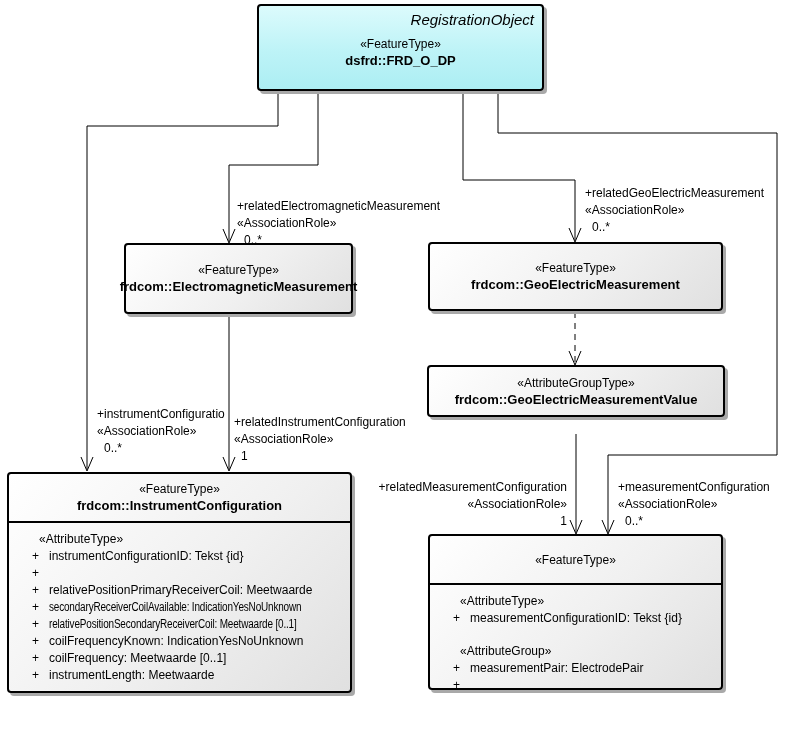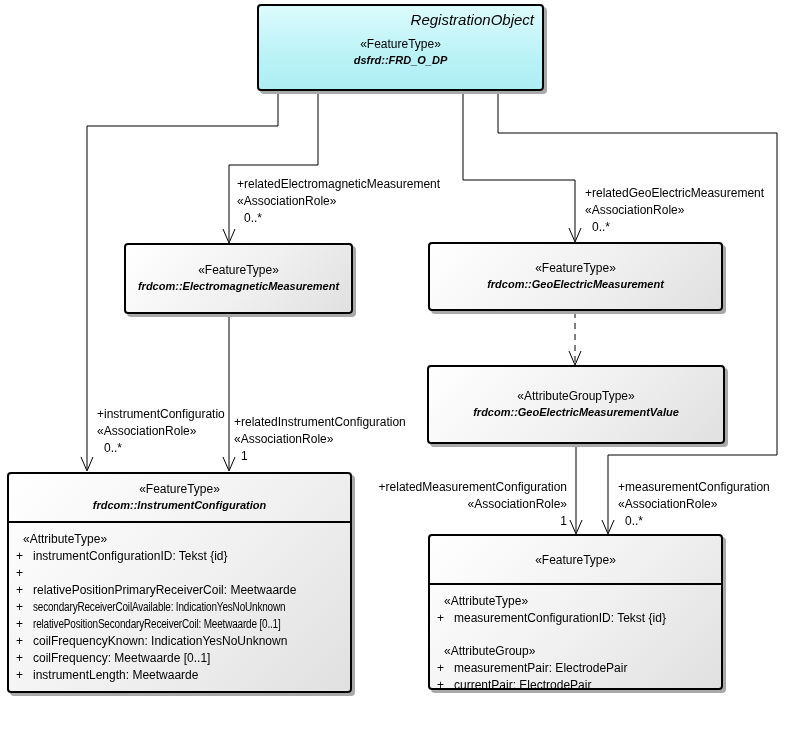--- a/index.html
+++ b/index.html
@@ -30,28 +30,28 @@
   }
   .node-header {
     display: flex;
     flex-direction: column;
     align-items: center;
     justify-content: center;
     gap: 2px;
     text-align: center;
   }
   .stereotype { font-size: 12px; line-height: 14px; }
-  .class-name { font-size: 11px; font-weight: bold; line-height: 15px; font-style: italic; }
+  .class-name { font-size: 13px; font-weight: bold; line-height: 15px; }
   .corner-tag {
     position: absolute;
     top: 5px; right: 8px;
     font-style: italic;
     font-size: 15px;
   }
-  .partition { border-top: 2px solid #000; }
+  .partition { border-top: 2px solid #000; padding-left: 16px; }
   .attrs { padding-top: 8px; font-size: 12px; }
   .section-header { padding-left: 14px; line-height: 17px; }
   .attr-row { display: flex; line-height: 17px; white-space: nowrap; }
   .attr-vis { width: 17px; padding-left: 7px; flex: 0 0 auto; }
   .attr-text { display: inline-block; }
   .attr-row.condensed .attr-text {
     transform: scaleX(0.83);
     transform-origin: 0 50%;
     letter-spacing: -0.2px;
   }
@@ -104,21 +104,21 @@
   <div class="uml-node node-header" style="left:124px; top:243px; width:229px; height:71px;">
     <div class="stereotype">«FeatureType»</div>
     <div class="class-name">frdcom::ElectromagneticMeasurement</div>
   </div>
 
   <div class="uml-node node-header" style="left:428px; top:242px; width:295px; height:69px;">
     <div class="stereotype">«FeatureType»</div>
     <div class="class-name">frdcom::GeoElectricMeasurement</div>
   </div>
 
-  <div class="uml-node node-header" style="left:427px; top:365px; width:298px; height:79px;">
+  <div class="uml-node node-header" style="left:427px; top:365px; width:298px; height:52px;">
     <div class="stereotype">«AttributeGroupType»</div>
     <div class="class-name">frdcom::GeoElectricMeasurementValue</div>
   </div>
 
   <div class="uml-node" style="left:7px; top:472px; width:345px; height:221px;">
     <div class="node-header" style="height:47px;">
       <div class="stereotype">«FeatureType»</div>
       <div class="class-name">frdcom::InstrumentConfiguration</div>
     </div>
     <div class="partition attrs">
@@ -167,26 +167,25 @@
         <span class="attr-vis">+</span>
         <span class="attr-text">measurementConfigurationID: Tekst {id}</span>
       </div>
       <div class="section-header gap-above">«AttributeGroup»</div>
       <div class="attr-row">
         <span class="attr-vis">+</span>
         <span class="attr-text">measurementPair: ElectrodePair</span>
       </div>
       <div class="attr-row">
         <span class="attr-vis">+</span>
-        <span class="attr-text">currentPair: ElectrodePair</span>
-      </div>
-    </div>
-  </div>
-
-  <div class="conn-label" style="left:237px; top:176px;">
+      </div>
+    </div>
+  </div>
+
+  <div class="conn-label" style="left:237px; top:198px;">
     <div>+relatedElectromagneticMeasurement</div>
     <div>«AssociationRole»</div>
     <div class="mult">0..*</div>
   </div>
 
   <div class="conn-label" style="left:585px; top:185px;">
     <div>+relatedGeoElectricMeasurement</div>
     <div>«AssociationRole»</div>
     <div class="mult">0..*</div>
   </div>

